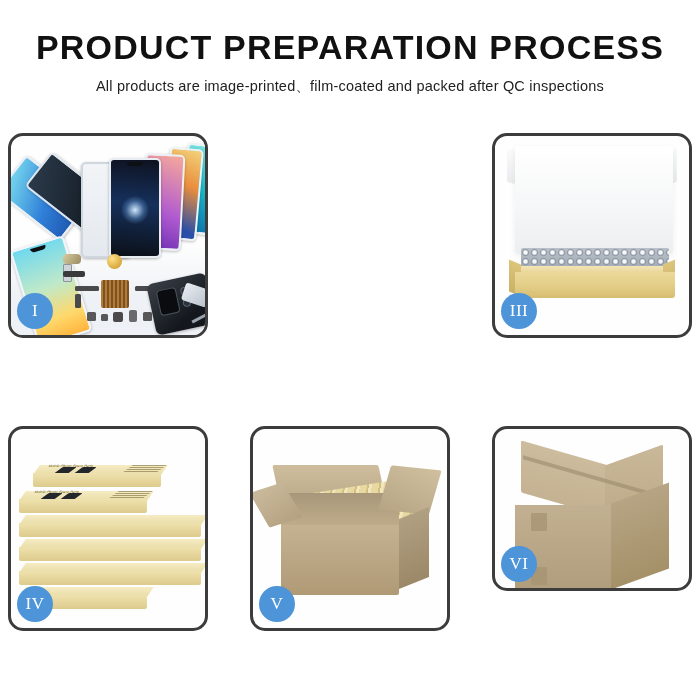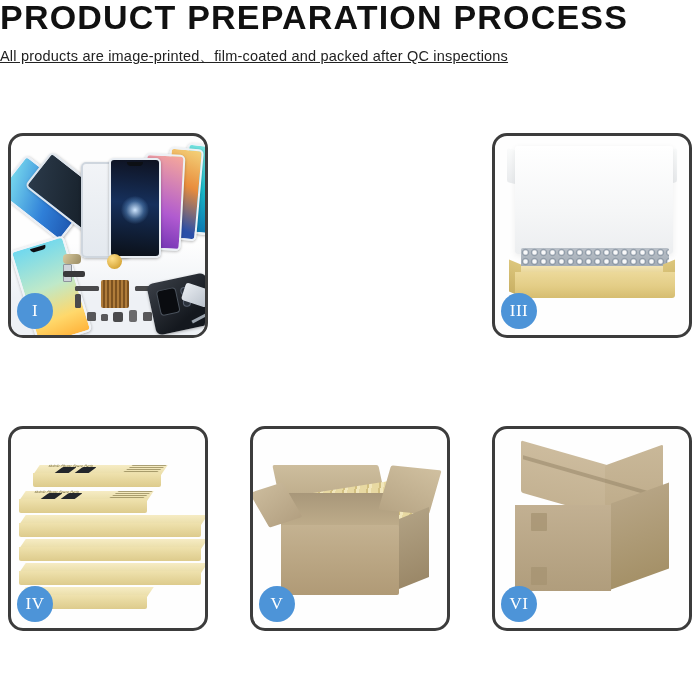--- a/index.html
+++ b/index.html
@@ -3,47 +3,47 @@
 <meta charset="utf-8">
 <style>
   html,body{margin:0;padding:0;}
   body{
     width:700px;height:700px;
     background:#ffffff;
     font-family:"Liberation Sans", sans-serif;
     overflow:hidden;
     position:relative;
   }
-  .header{text-align:left;}
+  .header{text-align:center;padding-top:30px;}
   .title{
     font-size:34px;font-weight:bold;letter-spacing:1.2px;
     color:#111;line-height:1.05;white-space:nowrap;
   }
   .subtitle{
     font-size:14.5px;color:#222;margin-top:11px;letter-spacing:.2px;
-    white-space:nowrap;font-weight:400;text-decoration:underline;
+    white-space:nowrap;font-weight:400;
   }
 
   .grid{
     position:absolute;left:0;top:128px;width:700px;height:545px;
   }
   .panel{
     position:absolute;
     border:3px solid #3c3c3c;
     border-radius:15px;
     background:#fefefe;
     overflow:hidden;
     box-sizing:border-box;
   }
   .p1{left:8px;  top:5px;   width:200px;height:205px;}
   .p2{left:250px;top:5px;   width:200px;height:205px;}
   .p3{left:492px;top:5px;   width:200px;height:205px;}
   .p4{left:8px;  top:298px; width:200px;height:205px;}
   .p5{left:250px;top:298px; width:200px;height:205px;}
-  .p6{left:492px;top:298px; width:200px;height:205px;}
+  .p6{left:492px;top:298px; width:200px;height:165px;}
 
   .badge{
     position:absolute;left:6px;bottom:6px;
     width:36px;height:36px;border-radius:50%;
     background:#4d94d8;
     color:#fff;
     font-family:"Liberation Serif", serif;
     font-size:17px;
     display:flex;align-items:center;justify-content:center;
     letter-spacing:.5px;

